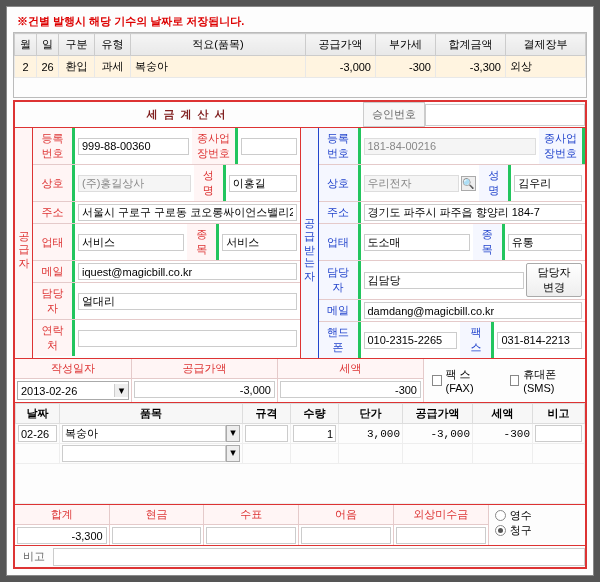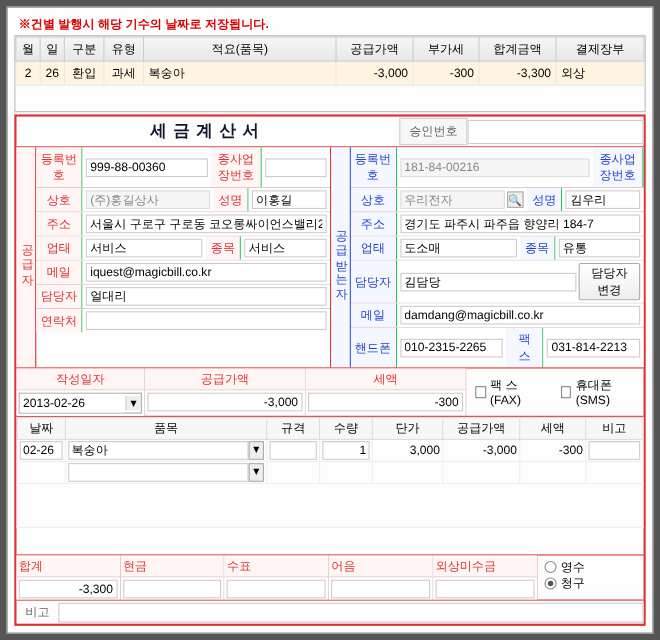--- a/index.html
+++ b/index.html
@@ -23,65 +23,65 @@
 .grid1{border:1px solid #bbb;height:70px;}
 .grid1 table{width:100%;border-collapse:collapse;}
 .grid1 th{background:linear-gradient(#f5f5f5,#e8e8e8);border:1px solid #ccc;padding:3px 2px;text-align:center;font-weight:normal;}
 .grid1 td{border:1px solid #e8e8e8;padding:3px 4px;text-align:center;}
 .grid1 td.r{text-align:right;}
 .grid1 td.l{text-align:left;}
 .grid1 tr.sel td{background:#fff4e0;}
 
 .inv-wrap{border:2px solid #d33;flex:1;display:flex;flex-direction:column;padding:0;}
 .inv-top{display:flex;border-bottom:1px solid #d33;}
-.inv-ttl-box{flex:1;display:flex;justify-content:center;align-items:center;color:#0f172a;font-size:15px;font-weight:bold;letter-spacing:6px;padding:4px;}
+.inv-ttl-box{flex:1;display:flex;justify-content:center;align-items:center;color:#7f1d1d;font-size:11px;font-weight:bold;letter-spacing:6px;padding:4px;}
 .approv{display:flex;align-items:center;}
 .approv .albl{border:1px solid #ccc;background:#f7f7f7;padding:4px 8px;color:#666;}
 .approv .aval{border:1px solid #ccc;background:#fff;width:160px;height:22px;}
 
 .party-row{display:flex;}
 .party{flex:1;display:flex;}
 .party.left{border-right:1px solid #d33;}
 .vtab{width:18px;background:#fff5f5;color:#d33;display:flex;align-items:center;justify-content:center;writing-mode:vertical-rl;text-orientation:upright;border-right:1px solid #d33;font-size:11px;letter-spacing:2px;}
 .vtab.blue{color:#24c;background:#f5f7ff;border-right:1px solid #24c;}
 
 .ptbl{flex:1;}
 .ptbl .prow{display:flex;border-bottom:1px solid #e5caca;}
 .ptbl .prow:last-child{border-bottom:none;}
-.pcell-l{background:#fff5f5;color:#d33;padding:3px 4px;width:42px;text-align:center;display:flex;align-items:center;justify-content:center;border-right:1px solid #22c55e;}
+.pcell-l{background:#fff5f5;color:#d33;padding:3px 4px;width:42px;text-align:center;display:flex;align-items:center;justify-content:center;border-right:3px solid #22c55e;}
 .pcell-l.bl{background:#f5f7ff;color:#24c;}
 .pcell-v{flex:1;padding:2px 3px;background:#fff;display:flex;align-items:center;gap:2px;}
 .pcell-v input,.pcell-v .txt{width:100%;border:1px solid #ccc;background:#fff;padding:1px 3px;font-size:11px;height:17px;}
 .pcell-v .ro{background:#f5f5f5;color:#888;border:1px solid #ddd;padding:1px 3px;flex:1;height:17px;display:flex;align-items:center;}
 .mag{width:15px;height:15px;border:1px solid #aaa;background:#eee;display:inline-flex;align-items:center;justify-content:center;cursor:pointer;font-size:10px;}
 
 .mid-row{display:flex;border-top:1px solid #d33;border-bottom:1px solid #d33;}
 .mid-cell{flex:1;border-right:1px solid #e5caca;display:flex;flex-direction:column;}
 .mid-cell:last-child{border-right:none;}
 .mid-h{background:#fff5f5;color:#d33;text-align:center;padding:2px;border-bottom:1px solid #e5caca;}
 .mid-v{padding:2px;text-align:right;background:#fff;}
 .mid-v input{width:100%;border:1px solid #ccc;padding:1px 3px;text-align:right;height:17px;}
 .mid-v .datebox{display:flex;align-items:center;border:1px solid #aaa;background:#fff;}
 .mid-v .datebox input{border:none;text-align:left;flex:1;}
 .mid-v .datebox .dd{width:14px;text-align:center;background:#eee;border-left:1px solid #ccc;cursor:pointer;}
 .chk{display:flex;align-items:center;gap:4px;}
 .chk .box{width:11px;height:11px;border:1px solid #888;background:#fff;}
 
 .lines{flex:1;border-bottom:1px solid #d33;}
 .lines table{width:100%;border-collapse:collapse;}
-.lines th{background:#f7f7f7;border:1px solid #ddd;padding:2px;font-weight:normal;text-align:center;}
+.lines th{background:#f7f7f7;border:1px solid #ddd;padding:2px;font-weight:bold;text-align:center;}
 .lines td{border:1px solid #eee;padding:1px 2px;}
 .lines td input{width:100%;border:1px solid #ccc;padding:1px 2px;height:17px;}
 .lines td .dd{width:14px;background:#eee;border:1px solid #aaa;text-align:center;cursor:pointer;}
-.lines td.r{text-align:right;}
+.lines td.r{text-align:right;font-family:Liberation Mono, monospace;}
 
 .sum-row{display:flex;border-bottom:1px solid #d33;}
 .sum-cell{flex:1;border-right:1px solid #e5caca;display:flex;flex-direction:column;}
 .sum-cell.opts{flex:0.9;border-right:none;padding:3px 6px;}
-.sum-h{background:#fff5f5;color:#d33;padding:2px;border-bottom:1px solid #e5caca;}
+.sum-h{background:#fff5f5;color:#d33;text-align:center;padding:2px;border-bottom:1px solid #e5caca;}
 .sum-v{padding:2px;background:#fff;height:20px;}
 .sum-v input{width:100%;border:1px solid #ccc;padding:1px 3px;text-align:right;height:17px;}
 .opt-r{display:flex;align-items:center;gap:4px;}
 .opt-r .r{width:11px;height:11px;border:1px solid #888;border-radius:50%;background:#fff;position:relative;}
 .opt-r.on .r::after{content:"";position:absolute;inset:2px;background:#555;border-radius:50%;}
 
 .remark{display:flex;align-items:center;border-top:0;}
 .remark .rlbl{width:38px;text-align:center;padding:3px;color:#666;}
 .remark input{flex:1;border:1px solid #ccc;height:18px;padding:1px 3px;}
 .btn{background:linear-gradient(#fff,#eee);border:1px solid #aaa;padding:4px 14px;cursor:pointer;border-radius:2px;}

